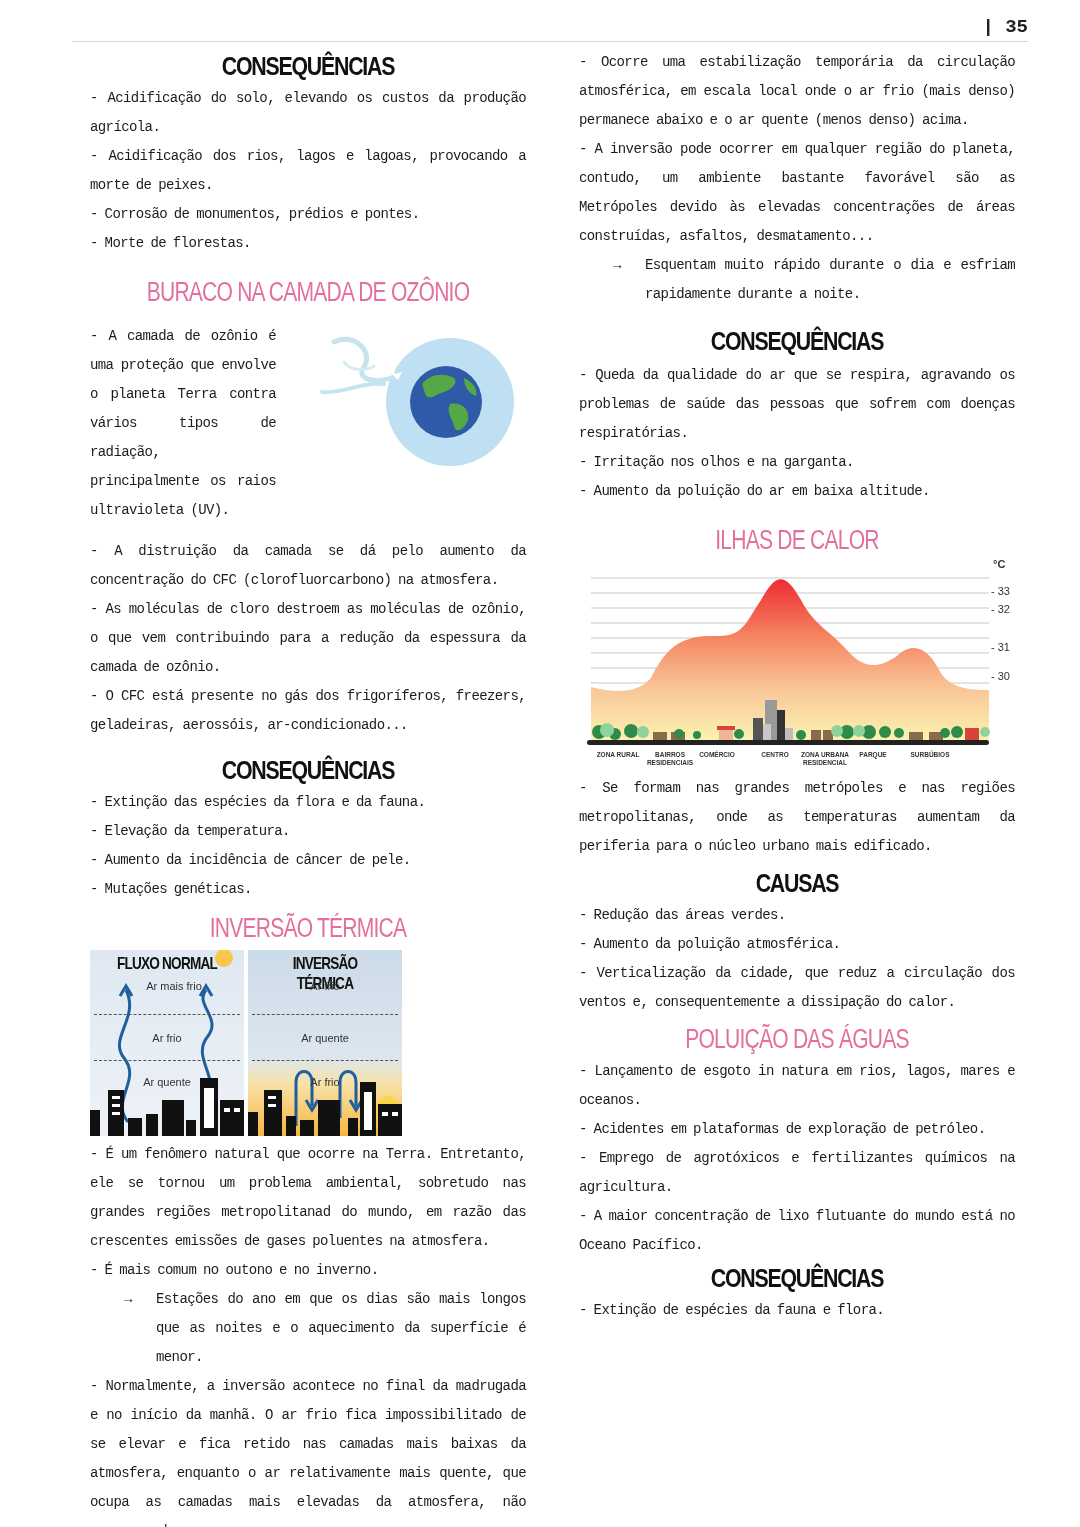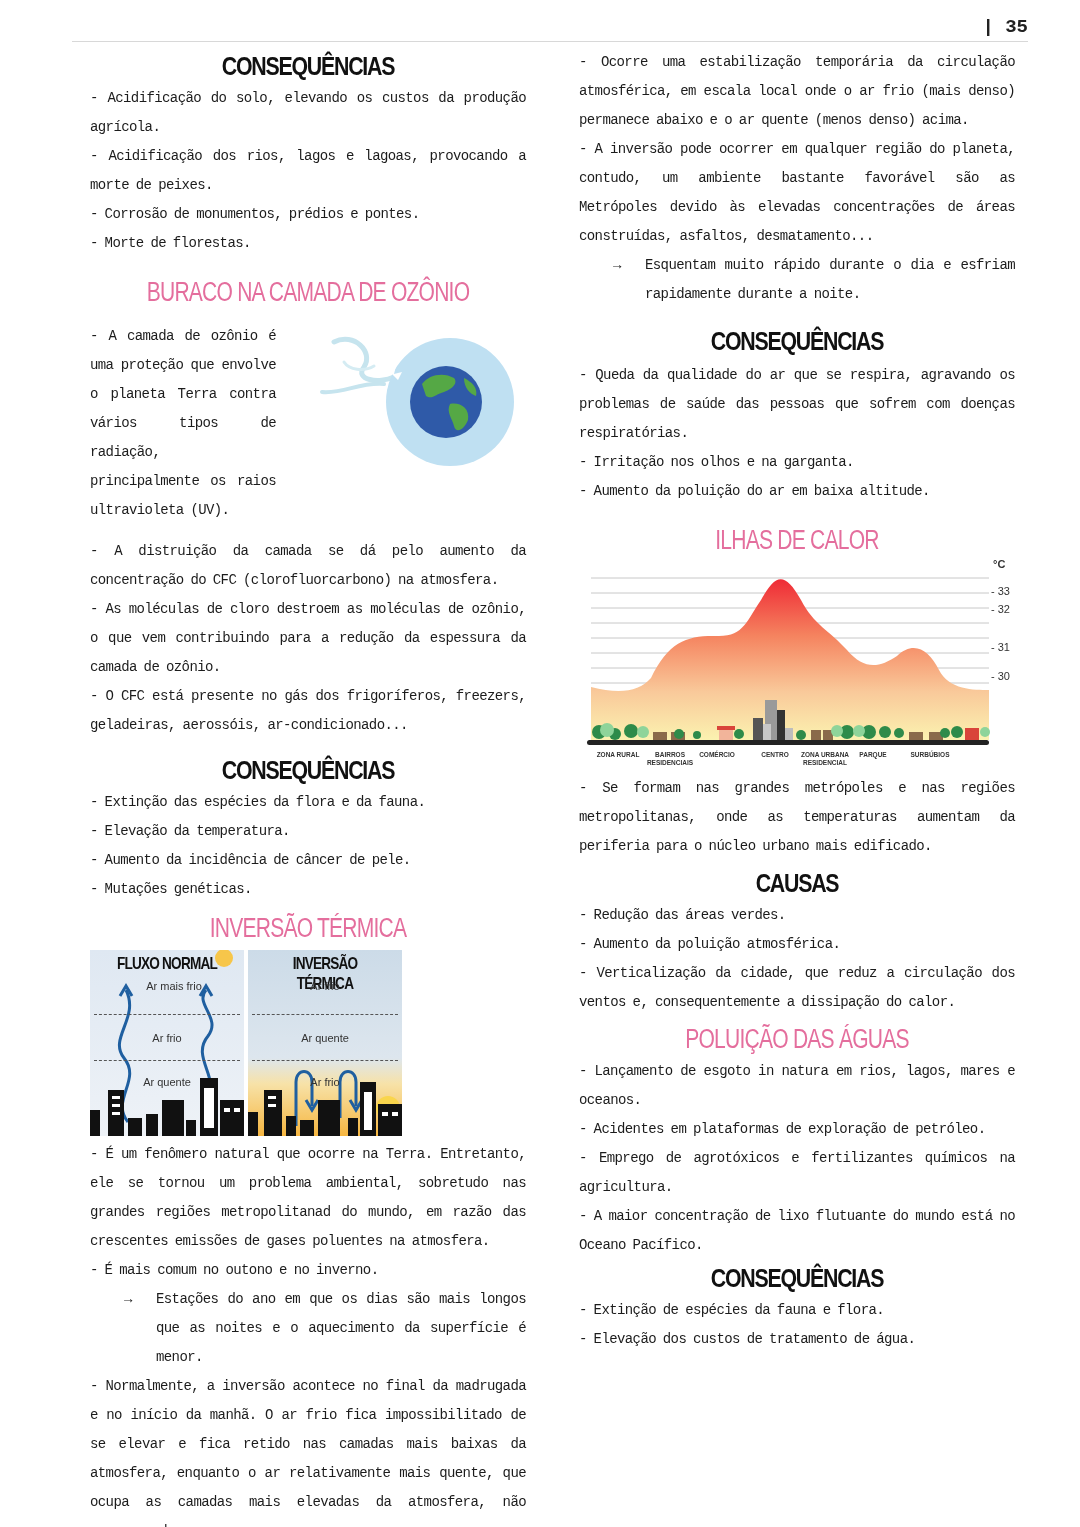--- a/index.html
+++ b/index.html
@@ -252,14 +252,13 @@
   <p class="txt">- Verticalização da cidade, que reduz a circulação dos ventos e, consequentemente a dissipação do calor.</p>
 
   <div class="h-pink" style="margin-top:4px;">POLUIÇÃO DAS ÁGUAS</div>
   <p class="txt">- Lançamento de esgoto in natura em rios, lagos, mares e oceanos.</p>
   <p class="txt">- Acidentes em plataformas de exploração de petróleo.</p>
   <p class="txt">- Emprego de agrotóxicos e fertilizantes químicos na agricultura.</p>
   <p class="txt">- A maior concentração de lixo flutuante do mundo está no Oceano Pacífico.</p>
 
   <div class="h-black" style="margin-top:0px;">CONSEQUÊNCIAS</div>
   <p class="txt">- Extinção de espécies da fauna e flora.</p>
-  <p class="txt">- Elevação dos custos de tratamento de água.</p>
 </div>
 
 </body></html>

